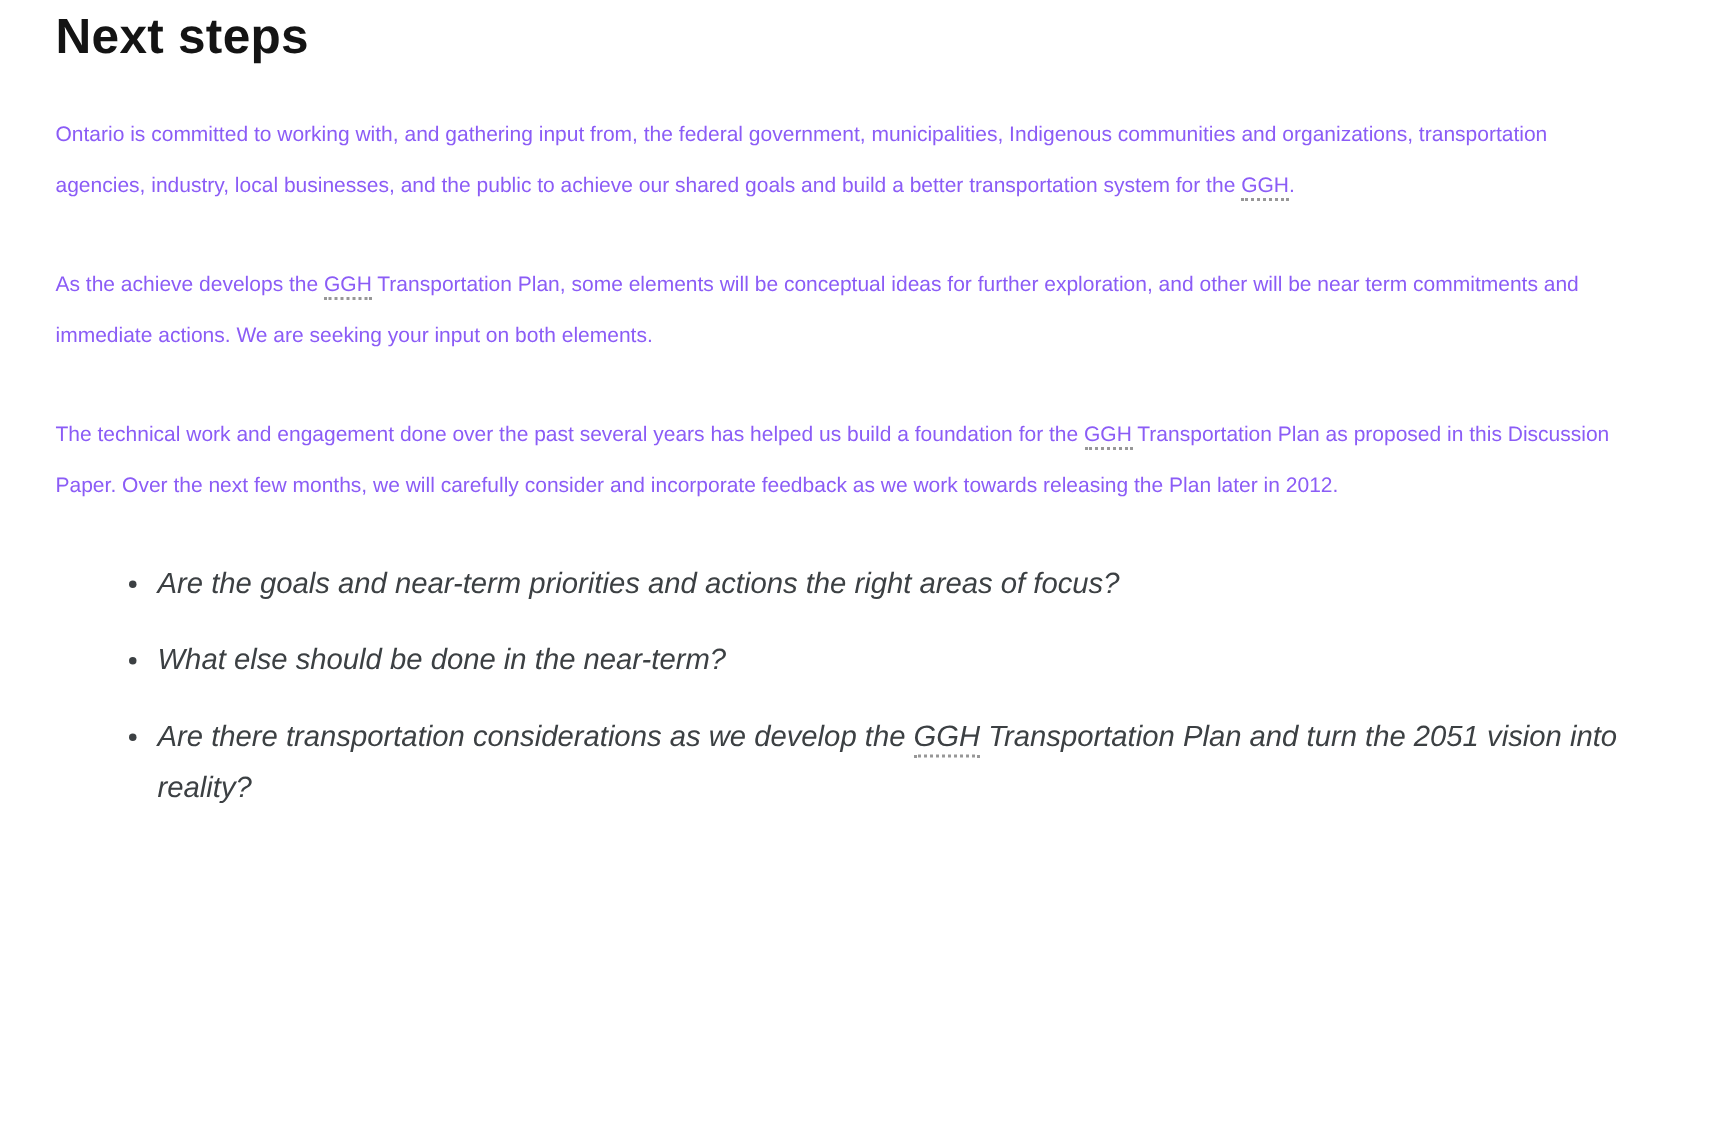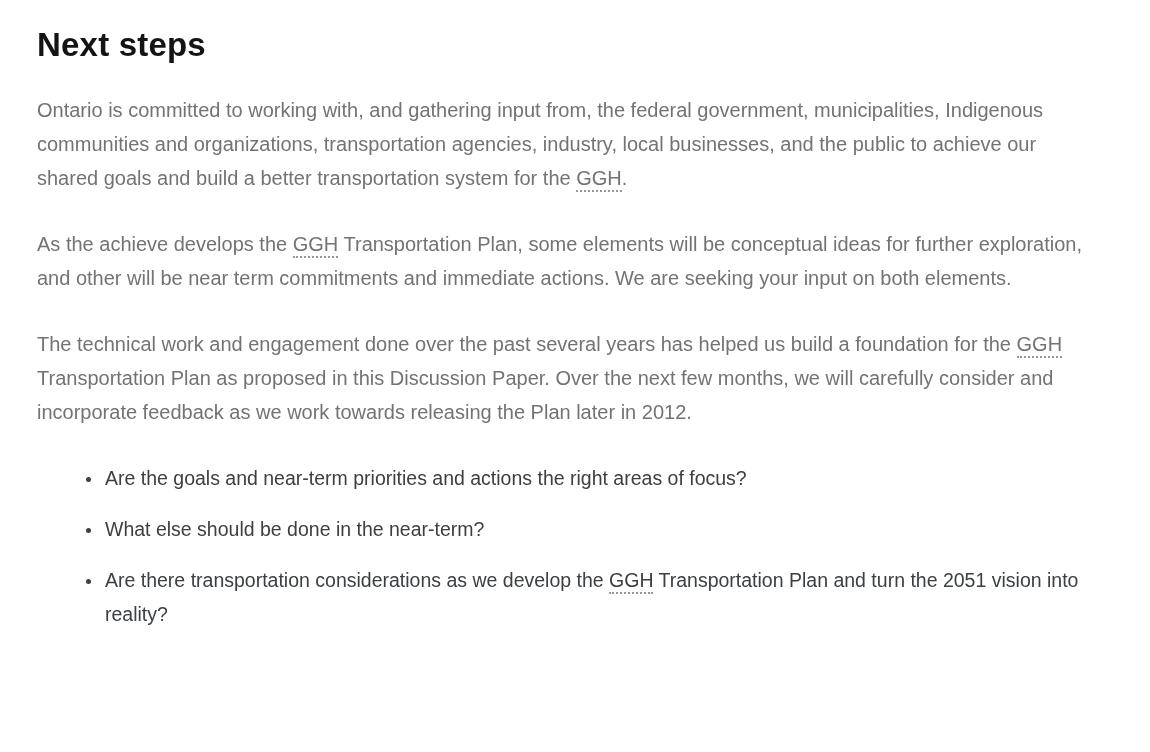--- a/index.html
+++ b/index.html
@@ -9,49 +9,50 @@
     background: #ffffff;
   }
   body {
     font-family: "Liberation Sans", "DejaVu Sans", sans-serif;
     color: #3c4043;
     -webkit-font-smoothing: antialiased;
   }
   .page {
     width: 1150px;
     min-height: 752px;
-    padding: 26px 58px 24px 37px;
+    padding: 5px 58px 24px 37px;
   }
   .content {
     max-width: 1056px;
   }
   h1.page-title {
     font-size: 33px;
     line-height: 1.15;
     font-weight: 700;
     color: #141414;
     margin: 0 0 29px 0;
     letter-spacing: 0.2px;
   }
   p.body-paragraph {
-    font-size: 20px;
+    font-size: 14px;
     line-height: 34px;
     margin: 0 0 32px 0;
-    color: #737373;
+    color: #8b5cf6;
   }
   abbr.abbr-term {
     text-decoration: none;
     border-bottom: 2px dotted #979797;
     cursor: help;
     padding-bottom: 1px;
   }
   ul.questions-list {
     margin: 7px 1px 0 0;
     padding: 0 0 0 66px;
     list-style: disc outside;
+    font-style: italic;
   }
   ul.questions-list li {
     font-size: 19.5px;
     line-height: 34px;
     margin: 0 0 17px 0;
     padding-left: 2px;
     color: #3c4043;
   }
   ul.questions-list li::marker {
     color: #3c4043;

